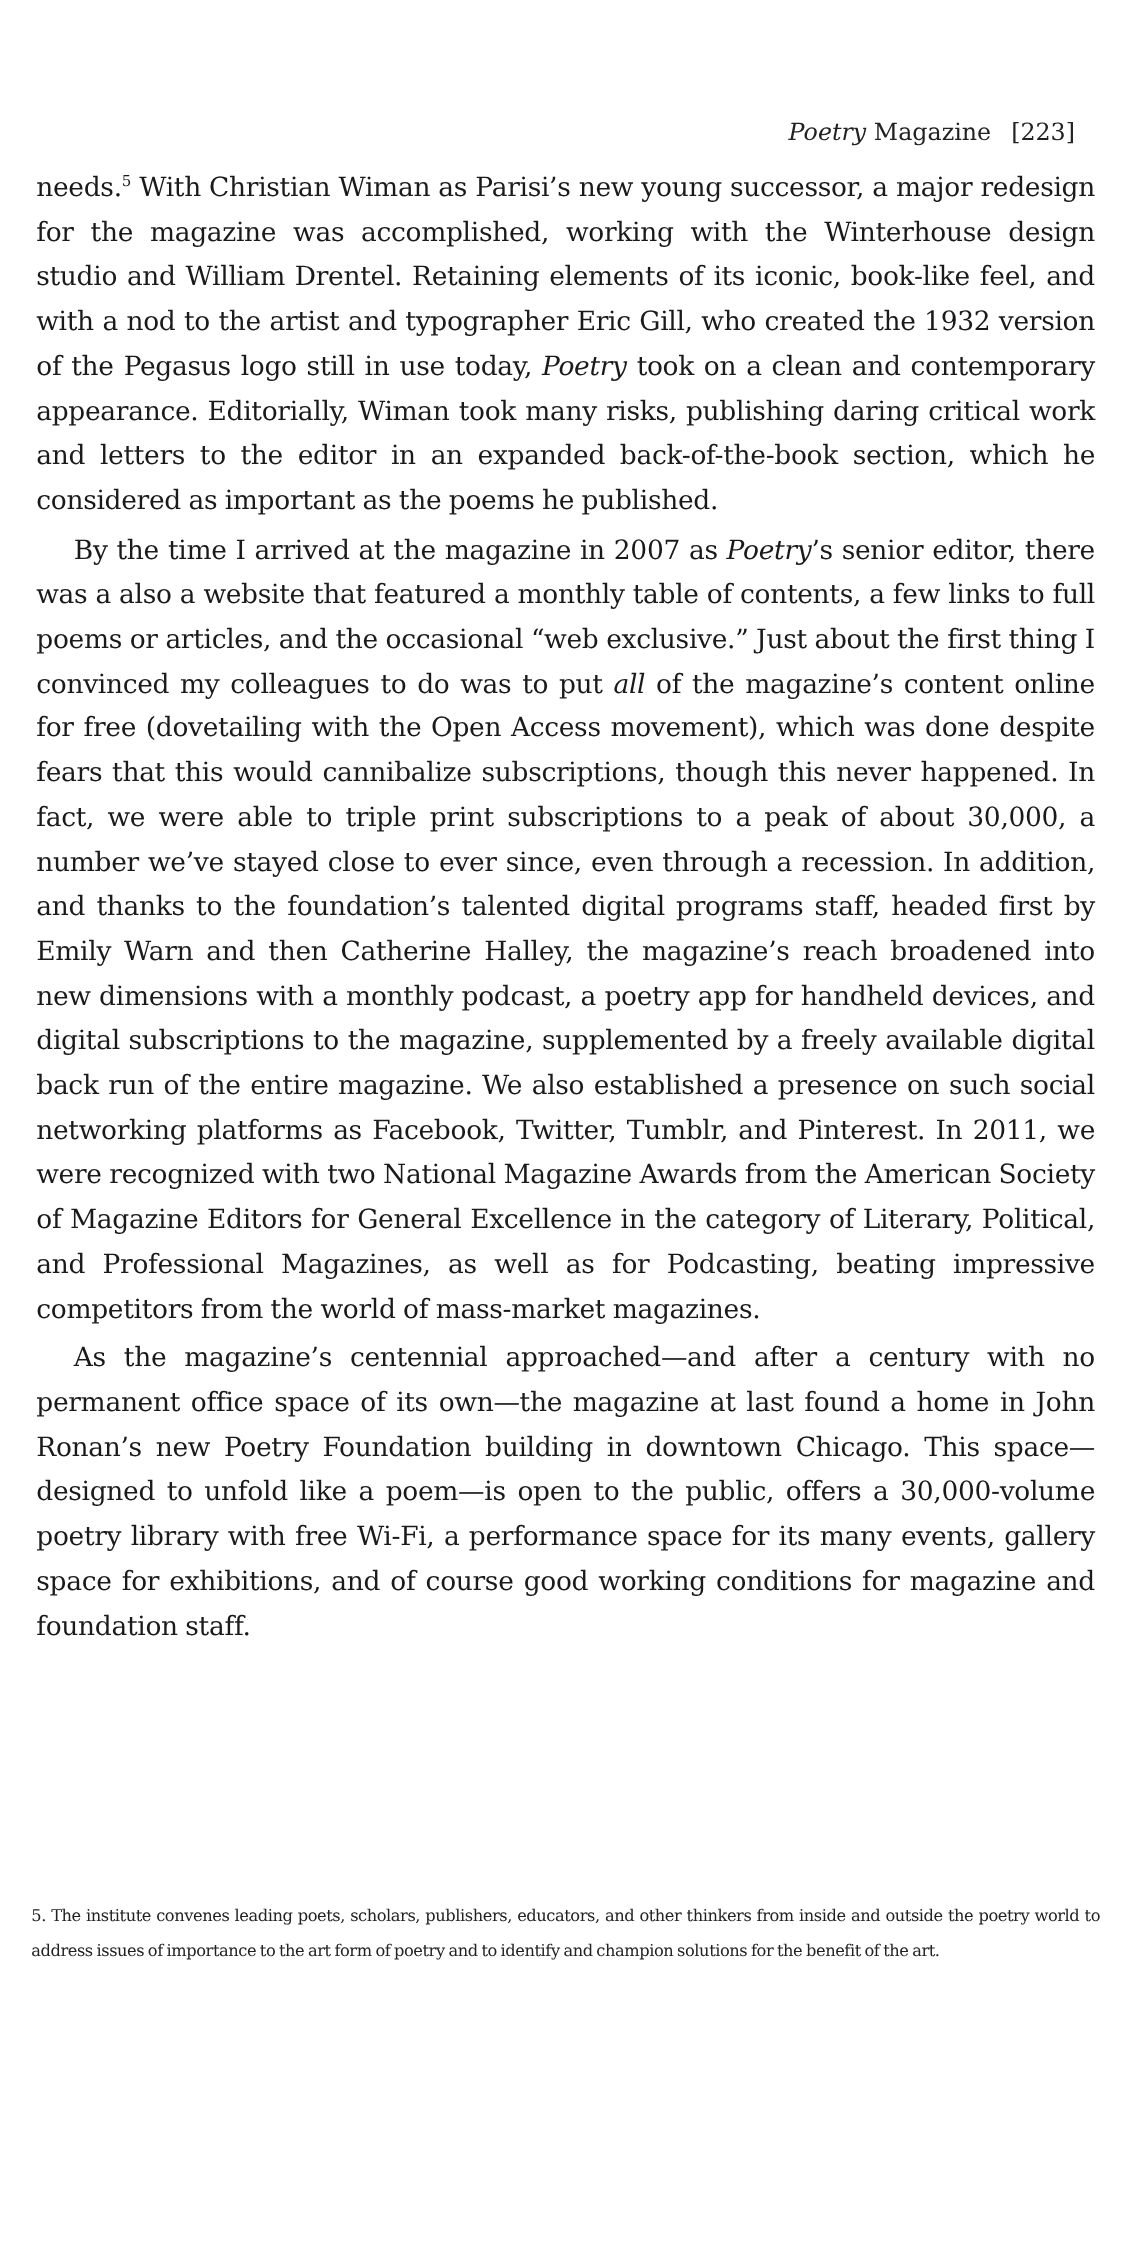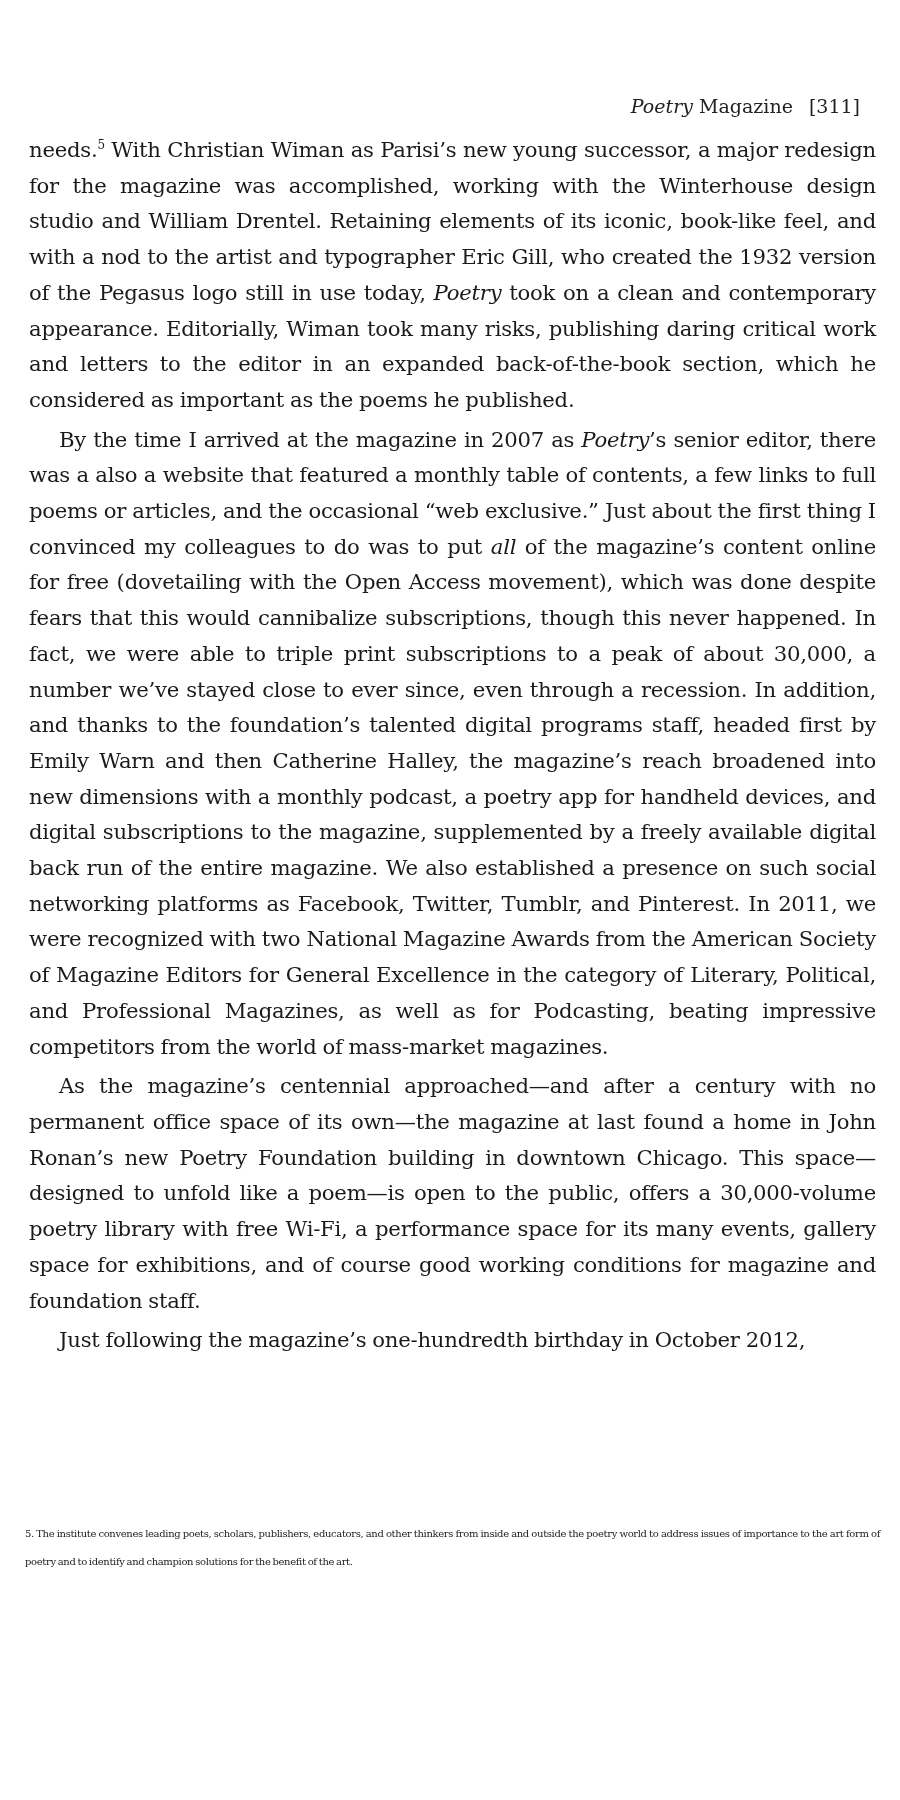--- a/index.html
+++ b/index.html
@@ -16,36 +16,35 @@
     position: absolute; left: 0; top: 128px; width: 855px;
     font-family: "DejaVu Serif", serif; font-size: 21.2px; line-height: 35.7px;
     text-align: justify; letter-spacing: -0.25px; word-spacing: -0.5px;
   }
   .body-text p { margin: 4px; hyphens: manual; }
   .body-text p.indent { text-indent: 30px; }
   sup.fn { font-size: 12px; vertical-align: super; line-height: 0; }
   .it { font-style: italic; }
   .footnotes {
     position: absolute; left: 0; top: 1520px; width: 855px;
-    font-family: "DejaVu Serif", serif; font-size: 10px; line-height: 27.5px;
+    font-family: "DejaVu Serif", serif; font-size: 13px; line-height: 27.5px;
     text-align: justify; letter-spacing: -0.35px; word-spacing: -0.8px; color: #222;
   }
   .footnotes p { margin: 0; }
 </style>
 </head>
 <body>
 
 <div class="page">
   <div class="running-head">
-    <span class="title-it">Poetry</span><span> Magazine</span><span class="folio">[311]</span>
+    <span class="title-it">Poetry</span><span> Magazine</span><span class="folio">[223]</span>
   </div>
 
   <div class="body-text">
     <p><span>needs.</span><sup class="fn">5</sup><span> With Christian Wiman as Parisi’s new young successor, a major redesign for the magazine was accomplished, working with the Winter­house design studio and William Drentel. Retaining elements of its iconic, book-like feel, and with a nod to the artist and typographer Eric Gill, who created the 1932 version of the Pegasus logo still in use today, </span><span class="it">Poetry</span><span> took on a clean and contemporary appearance. Editorially, Wiman took many risks, publishing daring critical work and letters to the editor in an ex­panded back-of-the-book section, which he considered as important as the poems he published.</span></p>
     <p class="indent"><span>By the time I arrived at the magazine in 2007 as </span><span class="it">Poetry</span><span>’s senior edi­tor, there was a also a website that featured a monthly table of contents, a few links to full poems or articles, and the occasional “web exclusive.” Just about the first thing I convinced my colleagues to do was to put </span><span class="it">all</span><span> of the magazine’s content online for free (dovetailing with the Open Ac­cess movement), which was done despite fears that this would cannibalize subscriptions, though this never happened. In fact, we were able to triple print subscriptions to a peak of about 30,000, a number we’ve stayed close to ever since, even through a recession. In addition, and thanks to the foundation’s talented digital programs staff, headed first by Emily Warn and then Catherine Halley, the magazine’s reach broadened into new di­mensions with a monthly podcast, a poetry app for handheld devices, and digital subscriptions to the magazine, supplemented by a freely available digital back run of the entire magazine. We also established a presence on such social networking platforms as Facebook, Twitter, Tumblr, and Pin­terest. In 2011, we were recognized with two National Magazine Awards from the American Society of Magazine Editors for General Excellence in the category of Literary, Political, and Professional Magazines, as well as for Podcasting, beating impressive competitors from the world of mass-market magazines.</span></p>
     <p class="indent">As the magazine’s centennial approached—and after a century with no permanent office space of its own—the magazine at last found a home in John Ronan’s new Poetry Foundation building in downtown Chicago. This space—designed to unfold like a poem—is open to the public, offers a 30,000-volume poetry library with free Wi-Fi, a performance space for its many events, gallery space for exhibitions, and of course good working conditions for magazine and foundation staff.</p>
-    <p class="indent">Just following the magazine’s one-hundredth birthday in October 2012,</p>
   </div>
 
   <div class="footnotes">
     <p><span>5.</span><span> The institute convenes leading poets, scholars, publishers, educators, and other think­ers from inside and outside the poetry world to address issues of importance to the art form of poetry and to identify and champion solutions for the benefit of the art.</span></p>
   </div>
 </div>
 
 </body></html>

